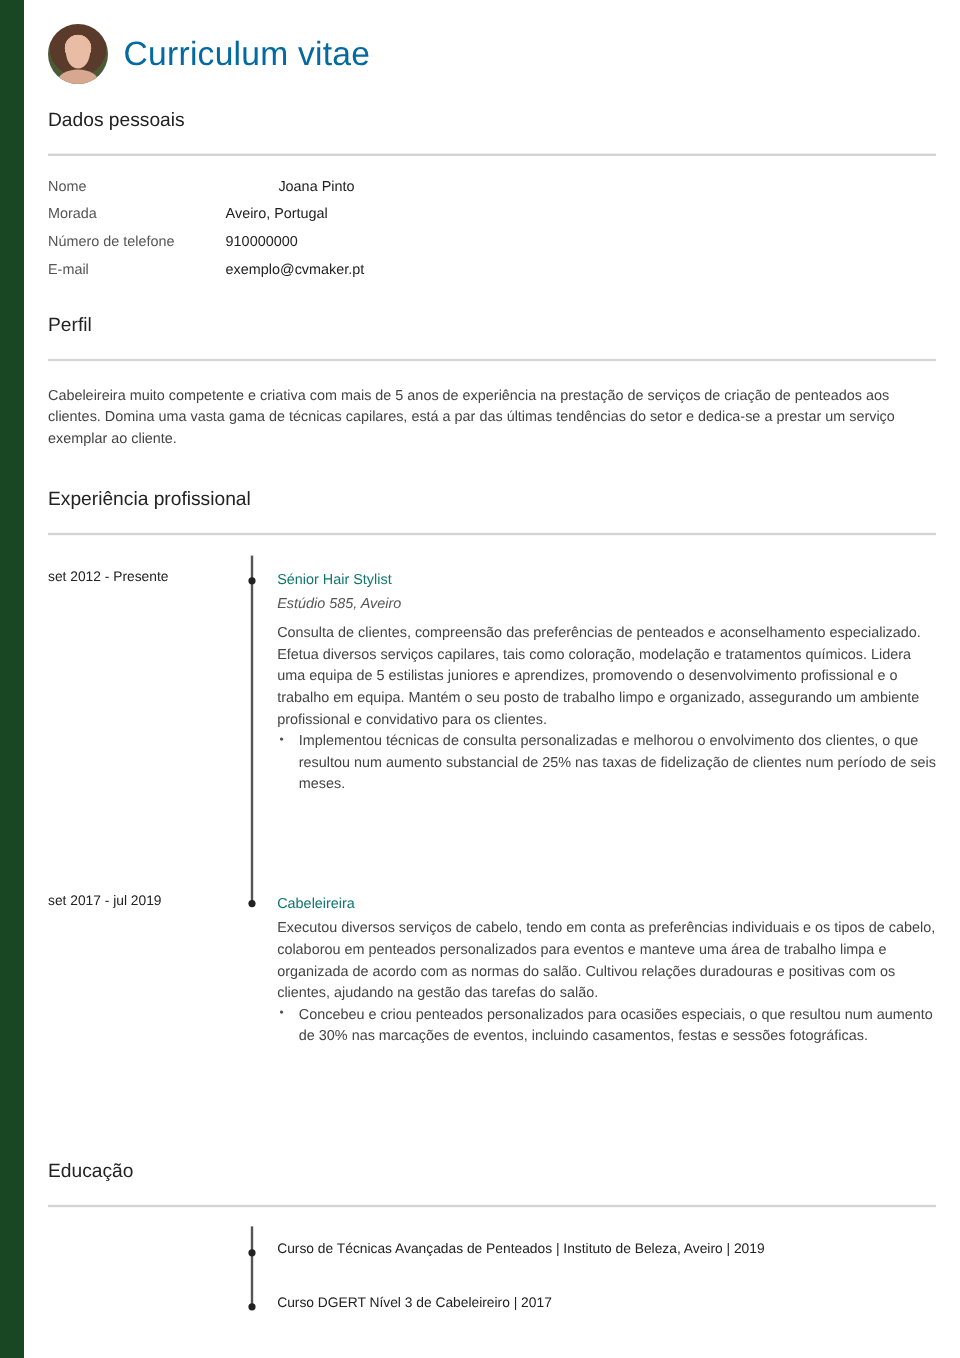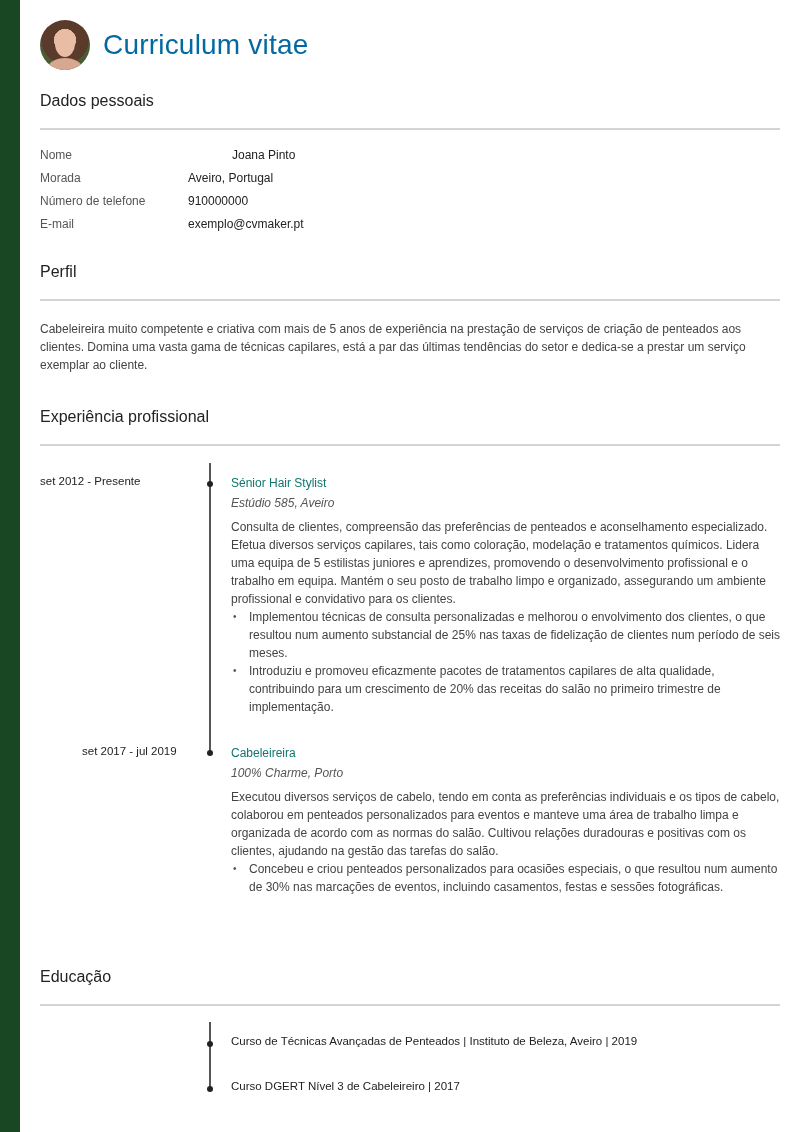--- a/index.html
+++ b/index.html
@@ -86,28 +86,26 @@
   <div class="tl-dot" style="top:481px;"></div>
   <div class="tl-dot" style="top:750px;"></div>
 
   <div class="date" style="top:475px;">set 2012 - Presente</div>
   <div class="job" style="top:474px;">
     <div class="job-title">Sénior Hair Stylist</div>
     <div class="job-company">Estúdio 585, Aveiro</div>
     <div>Consulta de clientes, compreensão das preferências de penteados e aconselhamento especializado. Efetua diversos serviços capilares, tais como coloração, modelação e tratamentos químicos. Lidera uma equipa de 5 estilistas juniores e aprendizes, promovendo o desenvolvimento profissional e o trabalho em equipa. Mantém o seu posto de trabalho limpo e organizado, assegurando um ambiente profissional e convidativo para os clientes.</div>
     <ul>
       <li>Implementou técnicas de consulta personalizadas e melhorou o envolvimento dos clientes, o que resultou num aumento substancial de 25% nas taxas de fidelização de clientes num período de seis meses.</li>
-      <li>Introduziu e promoveu eficazmente pacotes de tratamentos capilares de alta qualidade, contribuindo para um crescimento de 20% das receitas do salão no primeiro trimestre de implementação.</li>
     </ul>
   </div>
 
-  <div class="date" style="top:745px;margin-left:42px;">set 2017 - jul 2019</div>
+  <div class="date" style="top:745px;">set 2017 - jul 2019</div>
   <div class="job" style="top:744px;">
     <div class="job-title">Cabeleireira</div>
-    <div class="job-company">100% Charme, Porto</div>
     <div>Executou diversos serviços de cabelo, tendo em conta as preferências individuais e os tipos de cabelo, colaborou em penteados personalizados para eventos e manteve uma área de trabalho limpa e organizada de acordo com as normas do salão. Cultivou relações duradouras e positivas com os clientes, ajudando na gestão das tarefas do salão.</div>
     <ul>
       <li>Concebeu e criou penteados personalizados para ocasiões especiais, o que resultou num aumento de 30% nas marcações de eventos, incluindo casamentos, festas e sessões fotográficas.</li>
     </ul>
   </div>
 
   <div class="section-title" style="top:968px;">Educação</div>
   <div class="rule" style="top:1004px;"></div>
 
   <div class="tl-line" style="top:1022px; height:66px;"></div>

